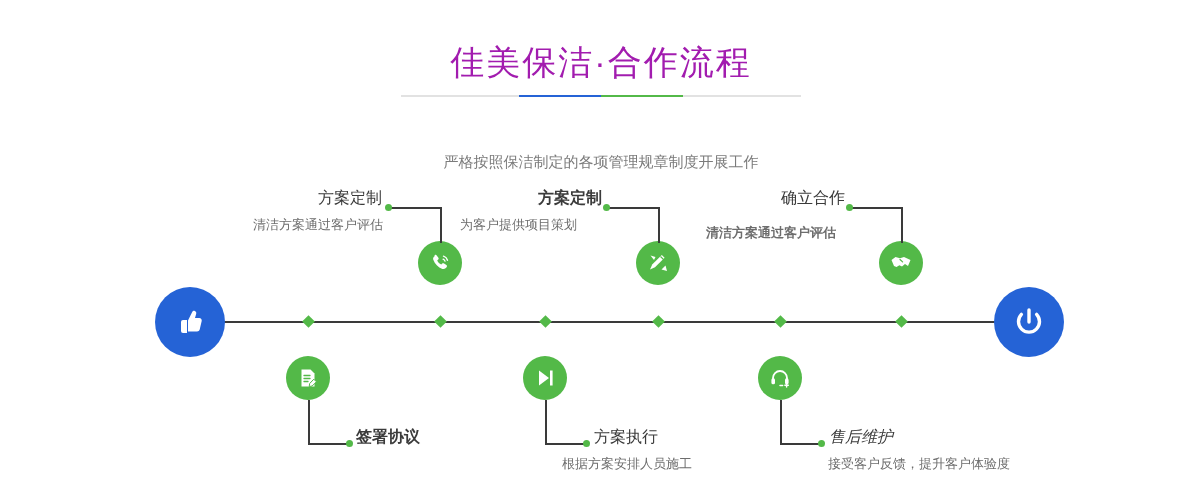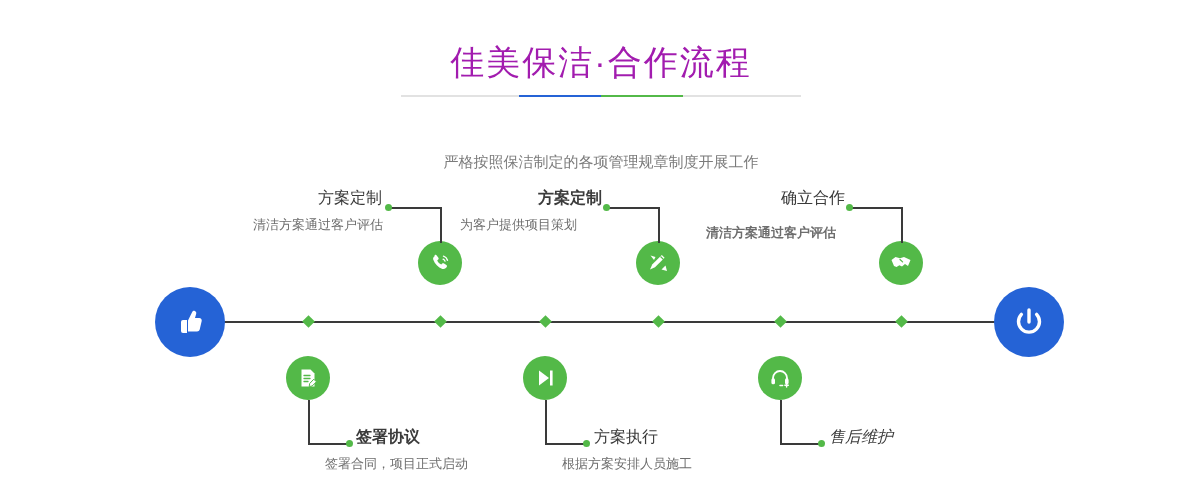--- a/index.html
+++ b/index.html
@@ -204,21 +204,20 @@
         <path d="M5.5 3.5h9l4 4v13h-13z" fill="#fff"></path>
         <path d="M8 9.5h6M8 12.5h6M8 15.5h4" stroke="#53b948" stroke-width="1.3" stroke-linecap="round"></path>
         <path d="M17.8 13.2l2.6 2.6-4.2 4.2-3 .5.5-3z" fill="#fff" stroke="#53b948" stroke-width="1"></path>
       </svg>
     </span>
   </div>
   <div class="stem-v" style="left:308px; top:400px; height:43px;"></div>
   <div class="stem-h" style="left:308px; top:443px; width:42px;"></div>
   <div class="dot" style="left:346px; top:440px;"></div>
   <div class="step-title" style="left:356px; top:427px;font-weight:bold;">签署协议</div>
-  <div class="step-desc" style="left:325px; top:455px;">签署合同，项目正式启动</div>
 
   <div class="diamond" style="left:654px;"></div>
   <div class="badge" style="left:636px; top:241px;">
     <span>
       <svg width="24" height="24" viewBox="0 0 24 24" fill="none">
         <path d="M4 18.5l2.2-5 9.6-9.6 2.8 2.8-9.6 9.6z" fill="#fff"></path>
         <path d="M14.5 5.5l3.4 3.4" stroke="#53b948" stroke-width="1.2"></path>
         <path d="M19.5 14.5l1.5 5.5-5.5-1.5z" fill="#fff"></path>
         <path d="M4.5 4.5l5 1.5-1.5 3" fill="#fff"></path>
       </svg>
@@ -269,14 +268,15 @@
         <rect x="17" y="12.3" width="3.6" height="6" rx="1.6" fill="#fff"></rect>
         <path d="M12 19.6h2.6" stroke="#fff" stroke-width="1.5" stroke-linecap="round"></path>
         <path d="M18.6 17.6v3.4M16.9 19.3h3.4" stroke="#fff" stroke-width="1.5" stroke-linecap="round"></path>
       </svg>
     </span>
   </div>
   <div class="stem-v" style="left:780px; top:400px; height:43px;"></div>
   <div class="stem-h" style="left:780px; top:443px; width:42px;"></div>
   <div class="dot" style="left:818px; top:440px;"></div>
   <div class="step-title" style="left:829px; top:427px;font-style:italic;">售后维护</div>
+  <div class="step-desc" style="left:828px; top:455px;">接受客户反馈，提升客户体验度</div>
 
 </div>
 
 </body></html>

